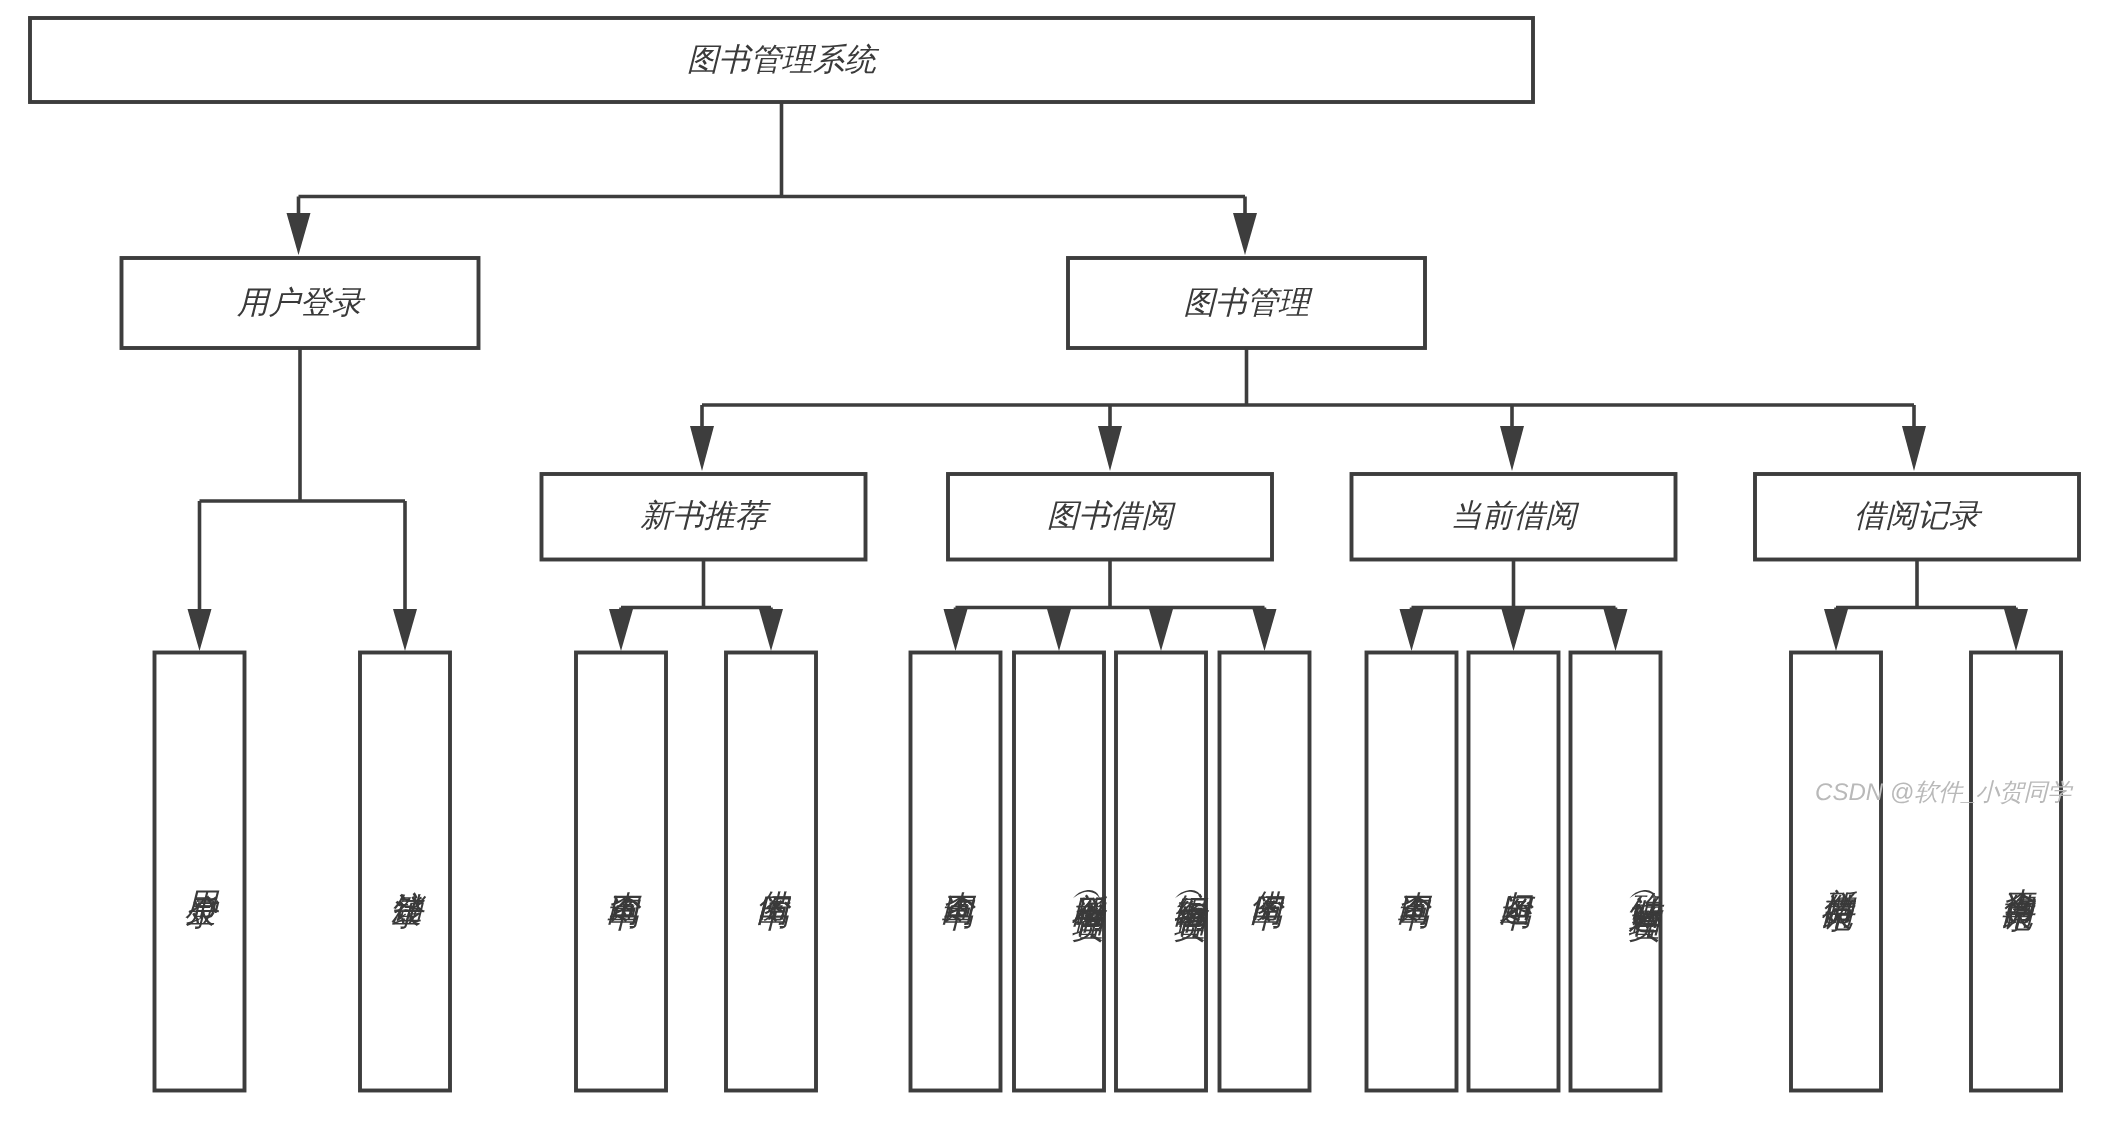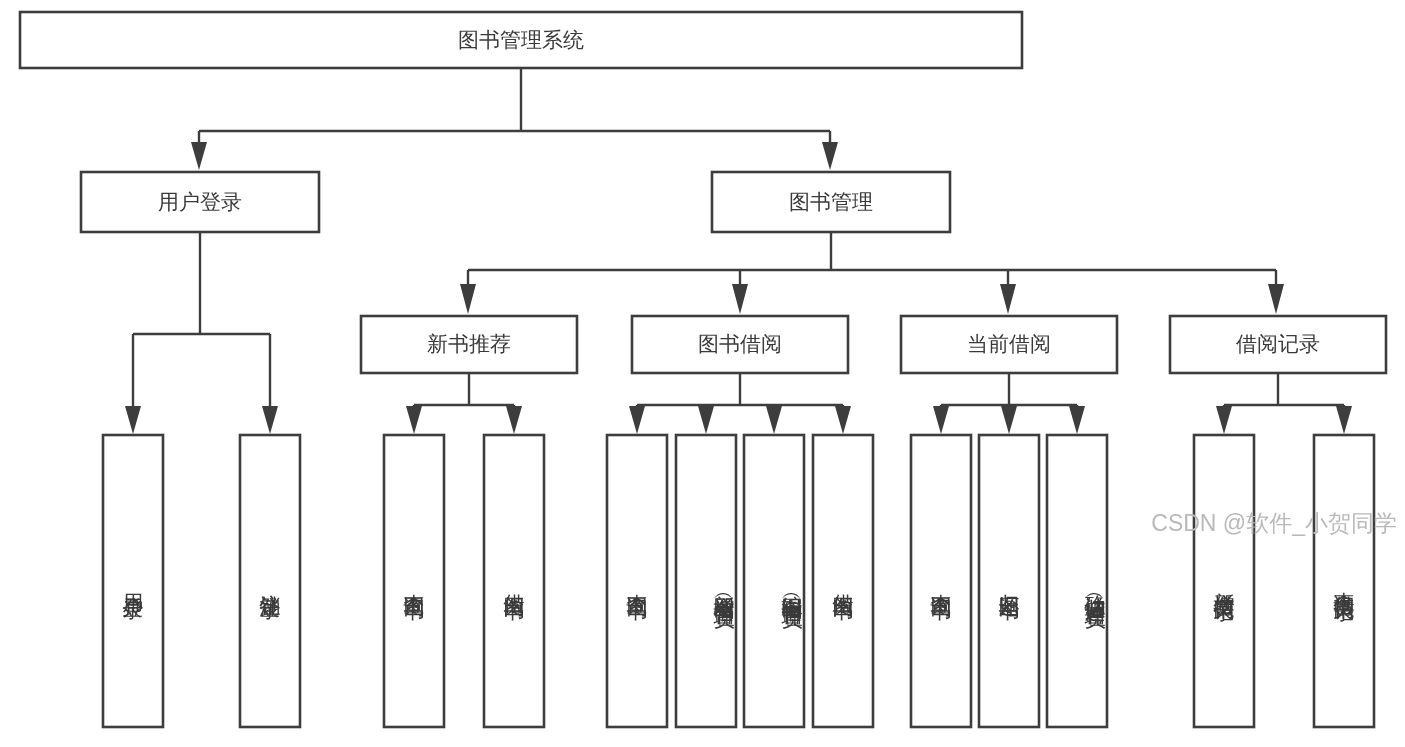--- a/index.html
+++ b/index.html
@@ -12,20 +12,21 @@
     width: 1405px;
     height: 747px;
     overflow: hidden;
     font-family: "Liberation Sans", "DejaVu Sans", sans-serif;
   }
   #diagram-root {
     position: relative;
     width: 1405px;
     height: 545px;
     background: #ffffff;
+    font-style: italic;
   }
   svg.diagram-canvas {
     position: absolute;
     top: 0;
     left: 0;
     width: 1405px;
     height: 747px;
     display: block;
   }
   .node-box {
@@ -73,24 +74,24 @@
     display: flex;
     align-items: center;
     justify-content: center;
     text-align: center;
     white-space: nowrap;
     pointer-events: none;
     user-select: none;
   }
   .watermark {
     position: absolute;
-    right: 8px;
+    right: 24px;
     bottom: 6px;
     font-family: "Liberation Sans", "DejaVu Sans", sans-serif;
-    font-size: 23px;
+    font-size: 16px;
     color: #b9b9b9;
     white-space: nowrap;
     user-select: none;
     margin-left: 41px;
   }
 </style>
 </head>
 <body>
 
 <div id="diagram-root">

